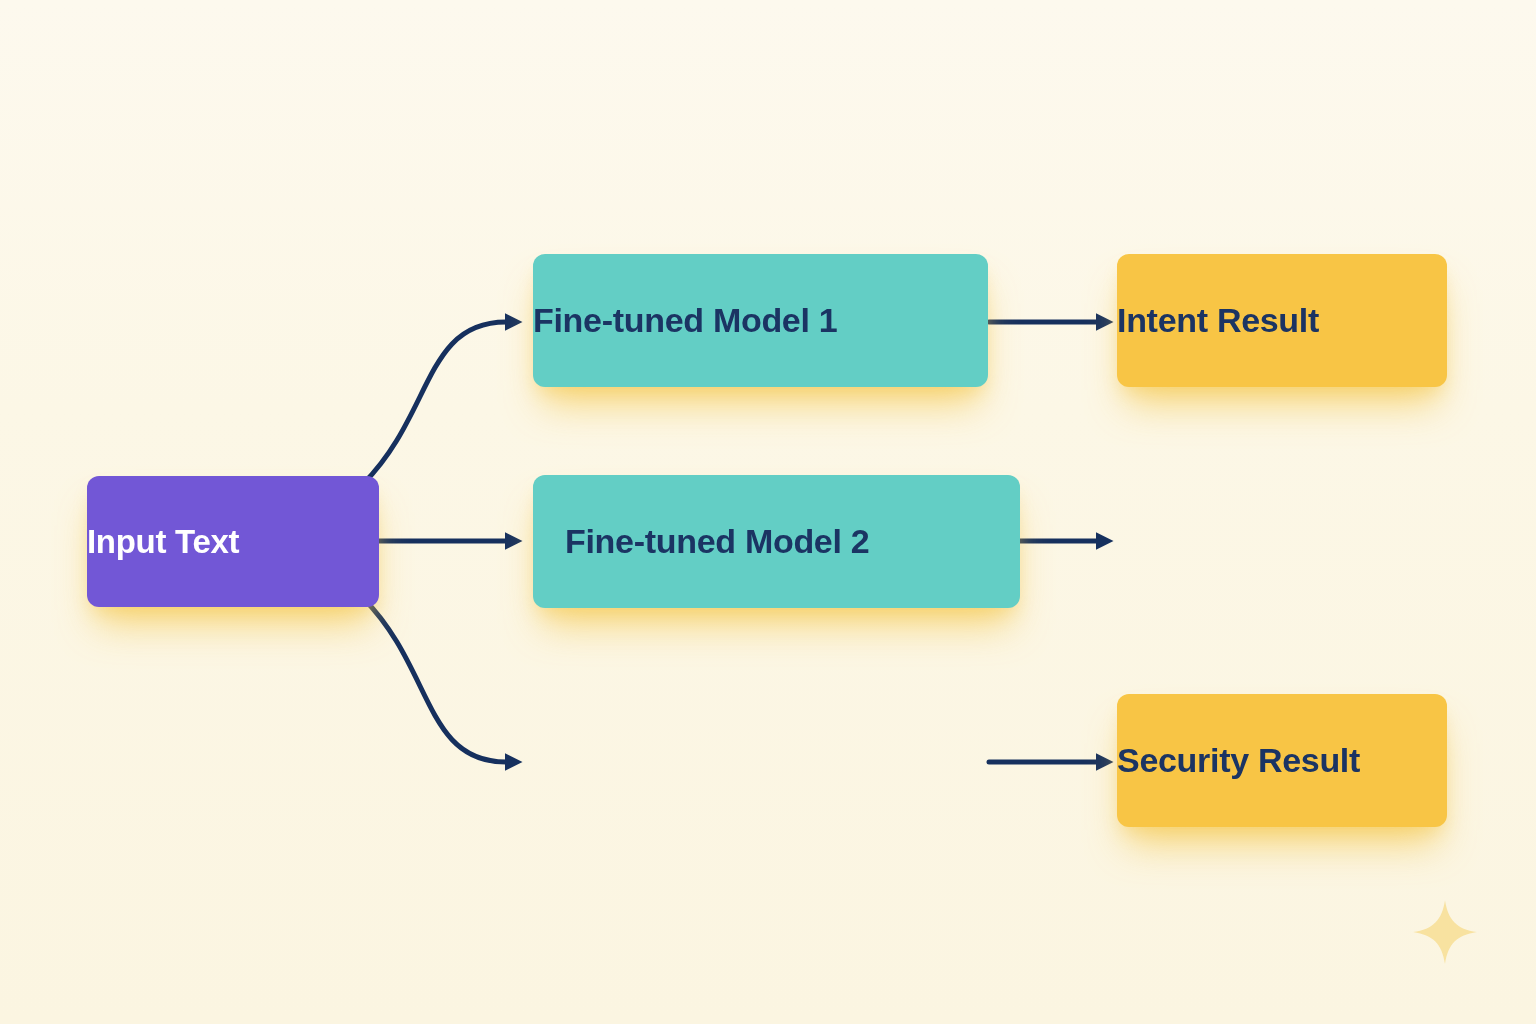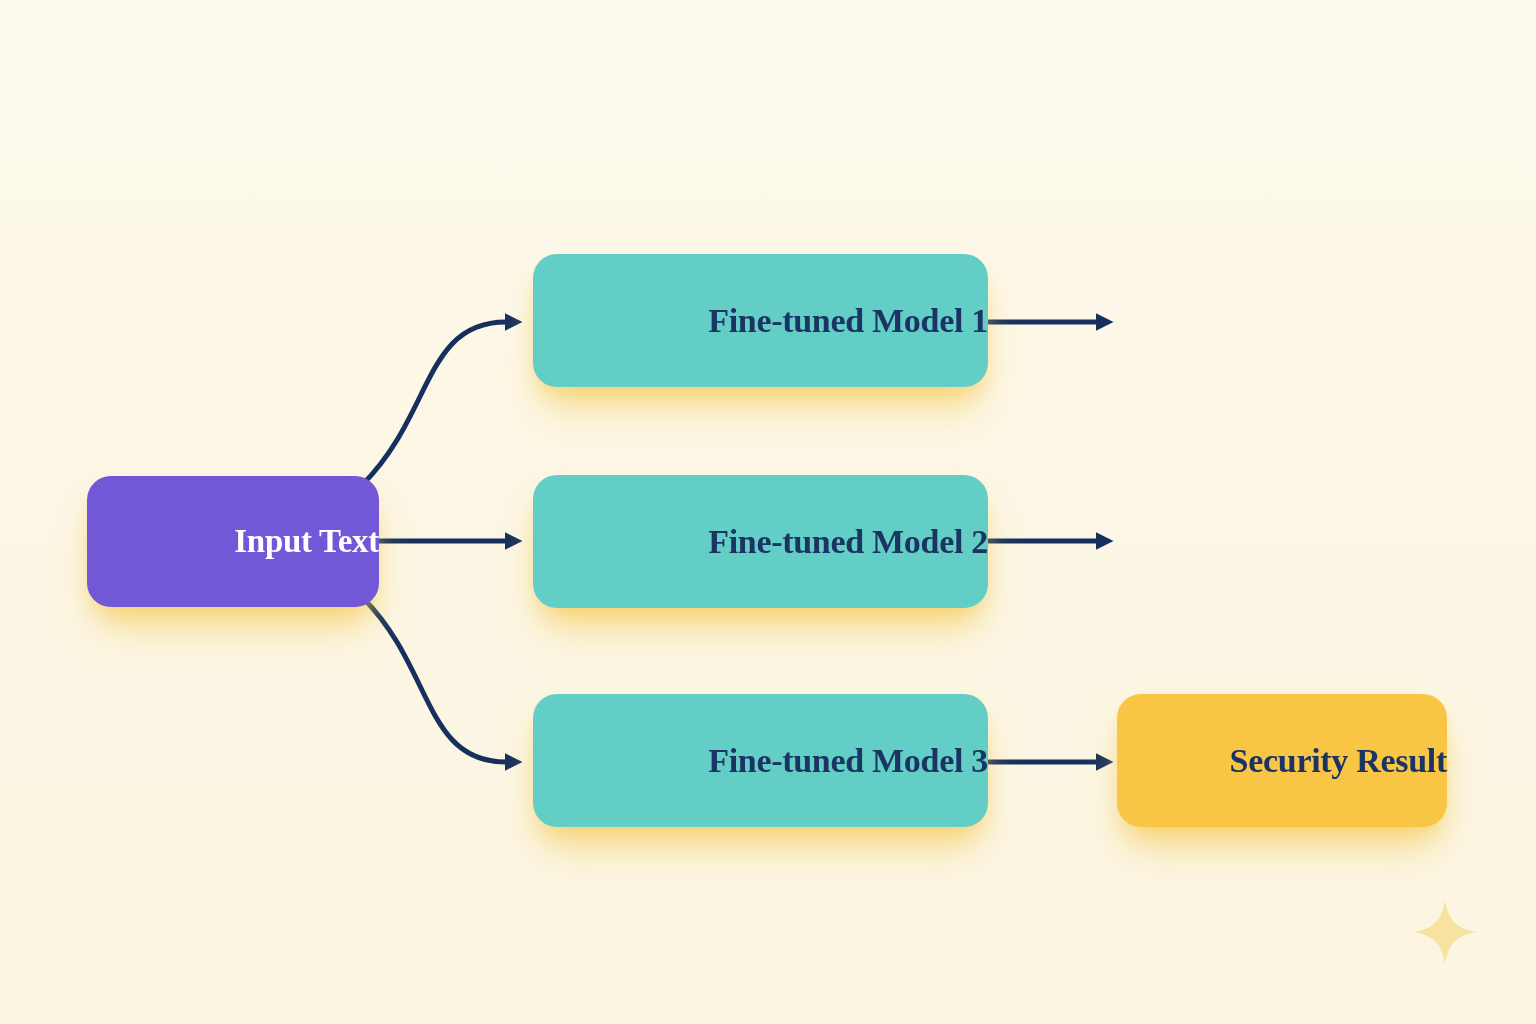--- a/index.html
+++ b/index.html
@@ -18,28 +18,27 @@
   .arrow-layer {
     position: absolute;
     left: 0; top: 0;
     width: 1536px; height: 1024px;
     pointer-events: none;
   }
   .node {
     position: absolute;
     display: flex;
     align-items: center;
-    justify-content: flex-end;
-    border-radius: 24px;
+    justify-content: flex-start;
+    border-radius: 12px;
     font-weight: bold;
     letter-spacing: -0.3px;
     text-align: center;
     box-shadow: 0 26px 38px -10px rgba(245, 199, 76, 0.70),
                 0 10px 18px -6px rgba(245, 199, 76, 0.40);
-    font-family: Liberation Serif, serif;
   }
   .node-input {
     left: 87px; top: 476px;
     width: 292px; height: 131px;
     background: #7257d6;
     color: #ffffff;
     font-size: 33px;
   }
   .node-model {
     left: 533px;
@@ -49,21 +48,21 @@
     font-size: 34px;
   }
   .node-result {
     left: 1117px;
     width: 330px; height: 133px;
     background: #f8c545;
     color: #1b3463;
     font-size: 34px;
   }
   .row-1 { top: 254px; }
-  .row-2 { top: 475px; }
+  .row-2 { top: 475px; padding-left: 32px; }
   .row-3 { top: 694px; }
   .sparkle {
     position: absolute;
     left: 1411px; top: 897px;
     width: 68px; height: 70px;
   }
 </style>
 </head>
 <body>
 
@@ -88,24 +87,24 @@
   <div class="node node-input">
     <span>Input Text</span>
   </div>
 
   <div class="node node-model row-1">
     <span>Fine-tuned Model 1</span>
   </div>
   <div class="node node-model row-2">
     <span>Fine-tuned Model 2</span>
   </div>
-  <div class="node node-model row-3">
-    <span>Fine-tuned Model 3</span>
+
+  <div class="node node-result row-1">
+    <span>Intent Result</span>
   </div>
-
   <div class="node node-result row-3">
     <span>Security Result</span>
   </div>
 
   <svg class="sparkle" viewBox="0 0 64 64" xmlns="http://www.w3.org/2000/svg">
     <path d="M32 2 C35 21 43 29 62 32 C43 35 35 43 32 62 C29 43 21 35 2 32 C21 29 29 21 32 2 Z" fill="#f8e2a0"></path>
   </svg>
 
 </div>
 

